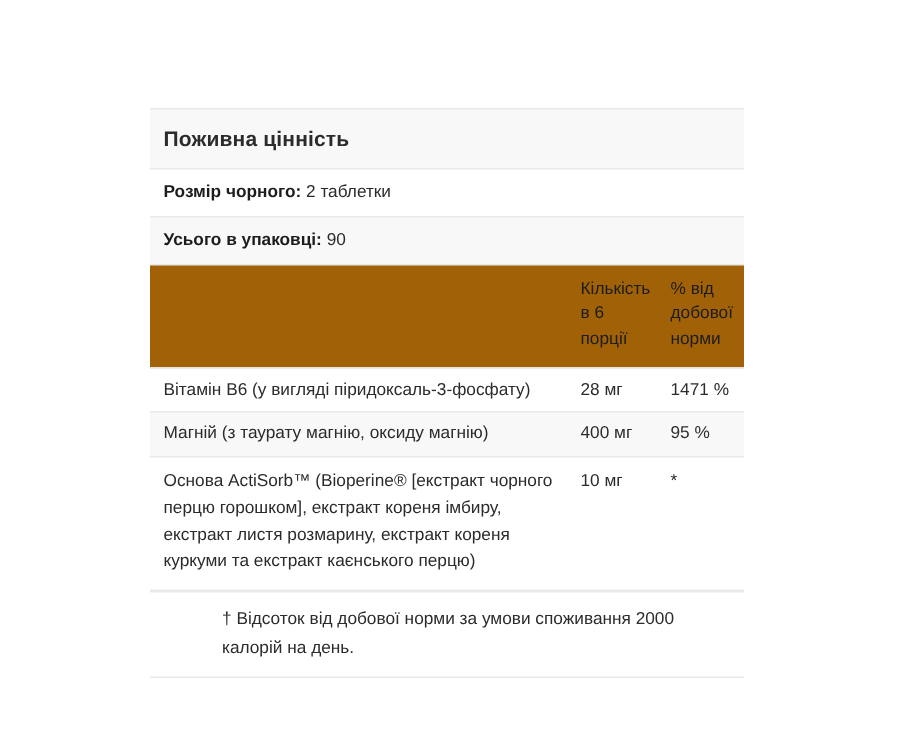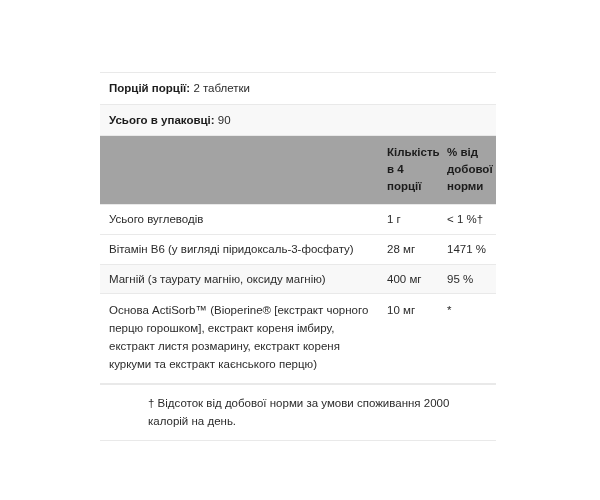--- a/index.html
+++ b/index.html
@@ -72,22 +72,22 @@
   }
   .serving-cell b {
     font-weight: bold;
     color: #1c1c1c;
   }
 
   
   tr.head-row td {
     border-top: 1px solid #e9e9e9;
     border-bottom: none;
-    background: #a3a3a3;
-    font-weight: bold;
+    background: #a16207;
+    font-weight: normal;
     color: #1c1c1c;
     font-size: 11.5px;
     padding-top: 8px !important;
     padding-bottom: 10px !important;
     vertical-align: top;
   }
   tr.head-row td.h-blank { border-top: 1px solid #e9e9e9; }
 
   
   .n-name { }
@@ -122,40 +122,38 @@
   <div class="panel">
 
     <table class="facts">
       <colgroup>
         <col class="c-name">
         <col class="c-amt">
         <col class="c-dv">
       </colgroup>
       <tbody>
 
+        <tr class="shade">
+          <td class="title-cell" colspan="3">Поживна цінність</td>
+        </tr>
 
         <tr class="plain">
-          <td class="serving-cell" colspan="3"><b>Порцій порції:</b> <span>2 таблетки</span></td>
+          <td class="serving-cell" colspan="3"><b>Розмір чорного:</b> <span>2 таблетки</span></td>
         </tr>
 
         <tr class="shade">
           <td class="serving-cell" colspan="3"><b>Усього в упаковці:</b> <span>90</span></td>
         </tr>
 
         <tr class="head-row">
           <td class="h-blank"></td>
-          <td><span>Кількість</span><br><span>в 4 порції</span></td>
+          <td><span>Кількість</span><br><span>в 6 порції</span></td>
           <td><span>% від</span><br><span>добової</span><br><span>норми</span></td>
         </tr>
 
-        <tr class="plain">
-          <td class="n-name">Усього вуглеводів</td>
-          <td class="n-amt">1 г</td>
-          <td class="n-dv">&lt; 1 %†</td>
-        </tr>
 
 
         <tr class="plain">
           <td class="n-name">Вітамін B6 (у вигляді піридоксаль-3-фосфату)</td>
           <td class="n-amt">28 мг</td>
           <td class="n-dv">1471 %</td>
         </tr>
 
         <tr class="shade">
           <td class="n-name">Магній (з таурату магнію, оксиду магнію)</td>

